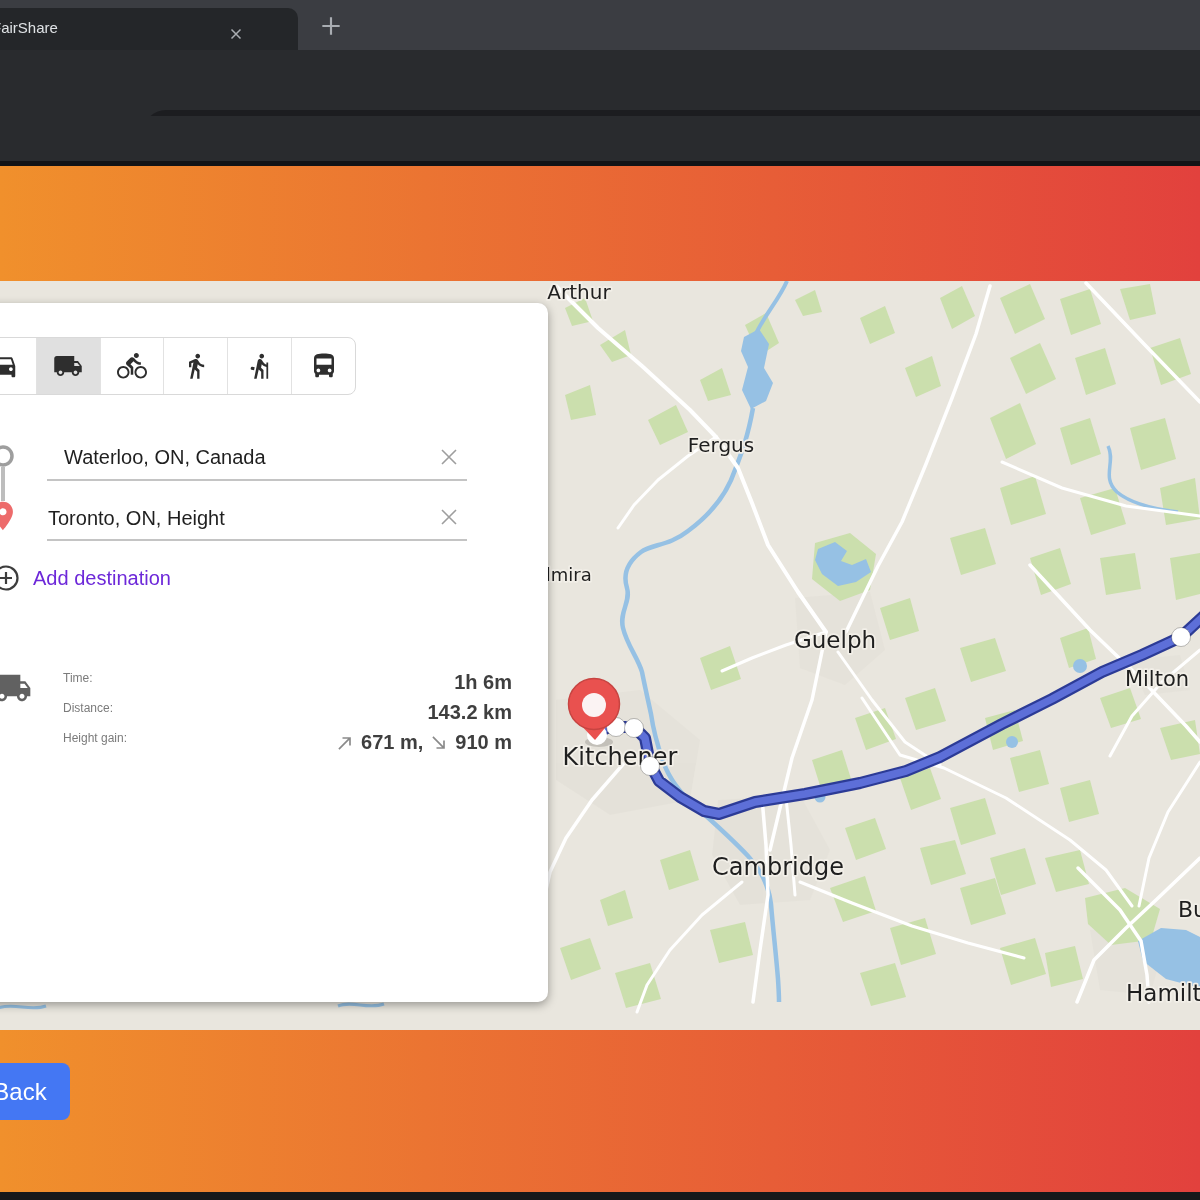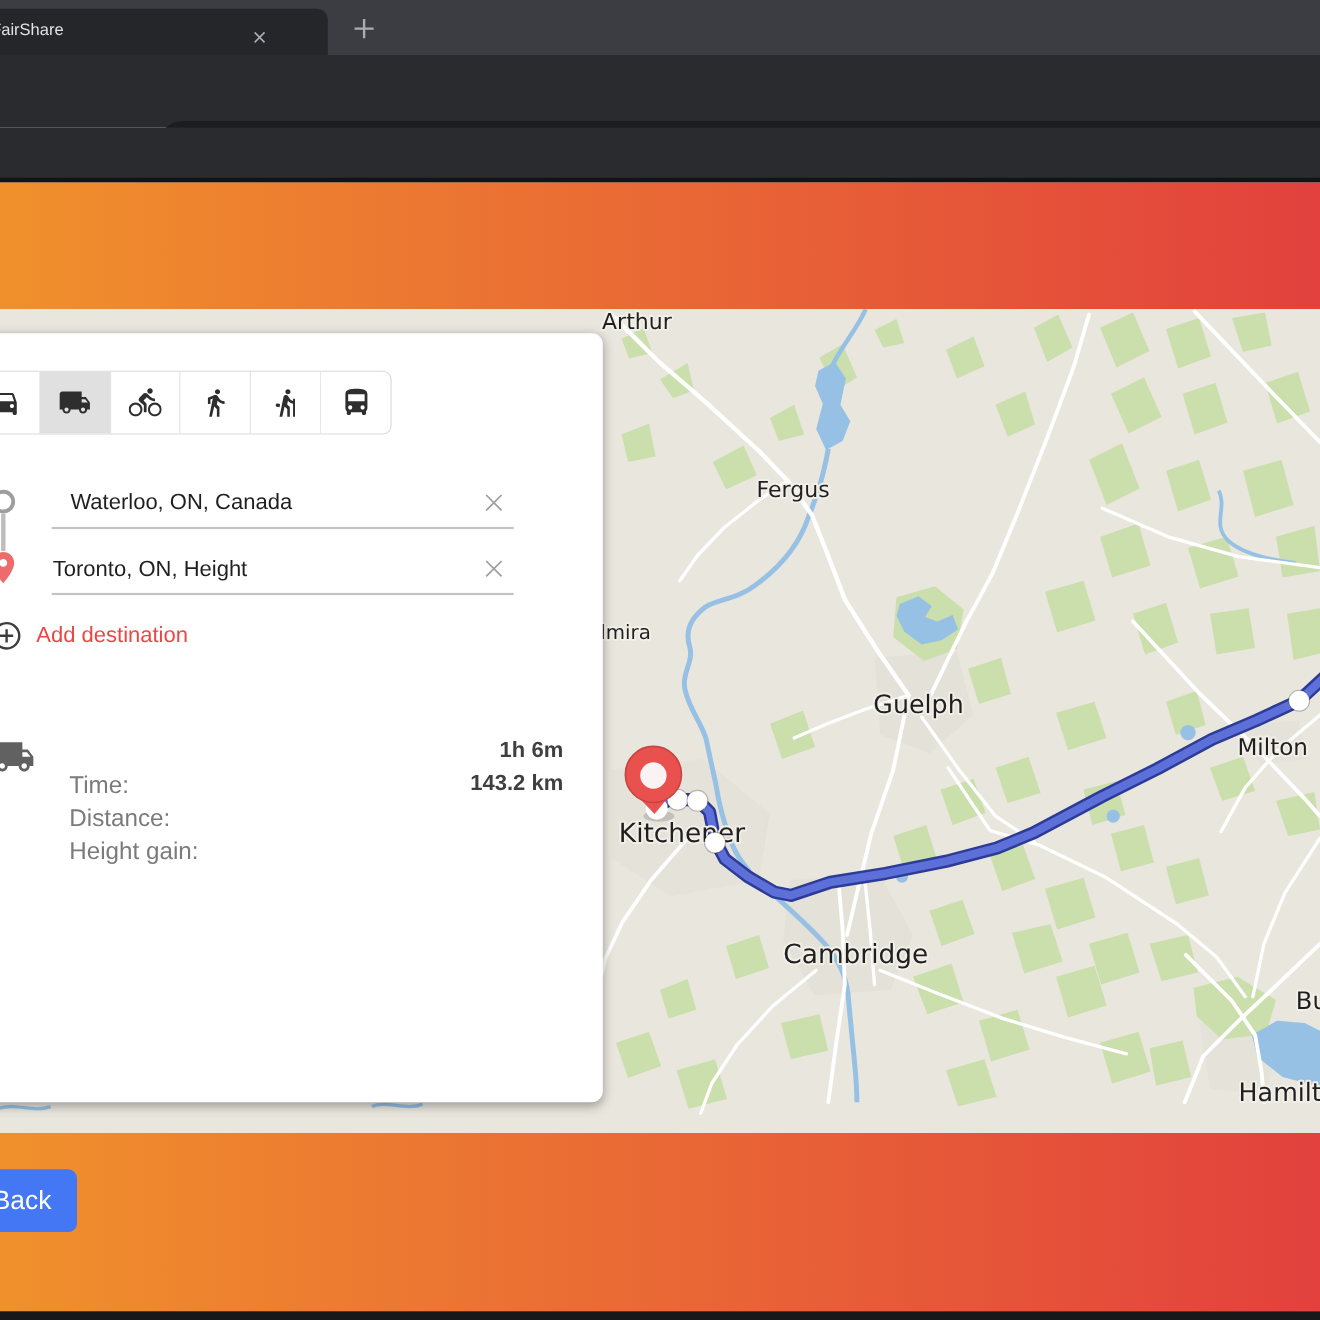--- a/index.html
+++ b/index.html
@@ -48,22 +48,22 @@
     background:#fff;display:flex;box-sizing:border-box;}
   .mode-cell{width:64px;height:100%;display:flex;align-items:center;justify-content:center;
     border-left:1px solid #e2e2e2;cursor:pointer;}
   .mode-cell:first-child{border-left:none;border-radius:7px 0 0 7px;}
   .mode-cell:last-child{border-radius:0 7px 7px 0;}
   .mode-cell.selected{background:#e0e0e0;}
   .mode-cell svg{fill:#2e2e2e;}
   .field-text{font-size:20px;color:#1f1f1f;white-space:nowrap;cursor:text;}
   .underline{height:1.5px;background:#c4c4c4;}
   .clear-x{width:24px;height:24px;cursor:pointer;}
-  .add-label{font-size:20px;color:#ef4444;cursor:pointer;}
-  .stat-label{font-size:22px;color:#7b7b7b;margin-top:30px;}
+  .add-label{font-size:20px;color:#6d28d9;cursor:pointer;}
+  .stat-label{font-size:12px;color:#7b7b7b;}
   .stat-value{font-size:20px;color:#3f3f3f;font-weight:bold;text-align:right;}
   .hg-row{display:flex;align-items:center;justify-content:flex-end;gap:6px;}
 </style>
 </head>
 <body>
 
 <div class="screen">
 
   <div class="abs tabstrip">
     <div class="abs tab">
@@ -299,19 +299,29 @@
     <div class="abs add-label" style="left:73px;top:264px">Add destination</div>
 
     <svg class="abs" style="left:32px;top:365px" width="40" height="40" viewBox="0 0 24 24">
       <path d="M20 8h-3V4H3c-1.1 0-2 .9-2 2v11h2c0 1.66 1.34 3 3 3s3-1.34 3-3h6c0 1.66 1.34 3 3 3s3-1.34 3-3h2v-5l-3-4zM6 18.5c-.83 0-1.5-.67-1.5-1.5s.67-1.5 1.5-1.5 1.5.67 1.5 1.5-.67 1.5-1.5 1.5zm13.5-9l1.96 2.5H17V9.5h2.5zm-1.5 9c-.83 0-1.5-.67-1.5-1.5s.67-1.5 1.5-1.5 1.5.67 1.5 1.5-.67 1.5-1.5 1.5z" fill="#616161"></path>
     </svg>
     <div class="abs stat-label" style="left:103px;top:368px">Time:</div>
     <div class="abs stat-value" style="right:36px;top:368px">1h 6m</div>
     <div class="abs stat-label" style="left:103px;top:398px">Distance:</div>
     <div class="abs stat-value" style="right:36px;top:398px">143.2 km</div>
     <div class="abs stat-label" style="left:103px;top:428px">Height gain:</div>
+    <div class="abs hg-row" style="left:200px;right:36px;top:428px">
+      <svg width="20" height="20" viewBox="0 0 24 24">
+        <path d="M9 5v2h6.59L4 18.59 5.41 20 17 8.41V15h2V5z" fill="#8a8a8a"></path>
+      </svg>
+      <span class="stat-value">671 m,</span>
+      <svg width="20" height="20" viewBox="0 0 24 24">
+        <path d="M19 9h-2v6.59L5.41 4 4 5.41 15.59 17H9v2h10z" fill="#8a8a8a"></path>
+      </svg>
+      <span class="stat-value">910 m</span>
+    </div>
   </div>
 
   <div class="abs page-footer"></div>
   <button class="abs back-btn">Back</button>
   <div class="abs bottom-strip"></div>
 
 </div>
 
 </body></html>

